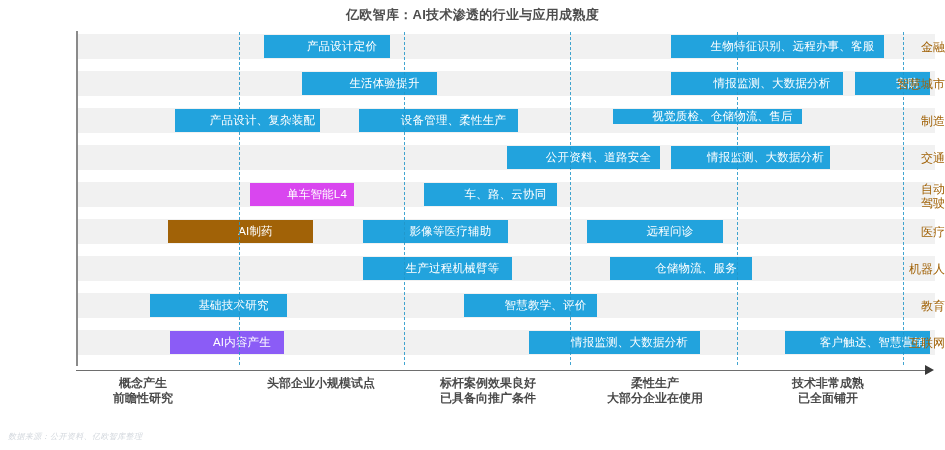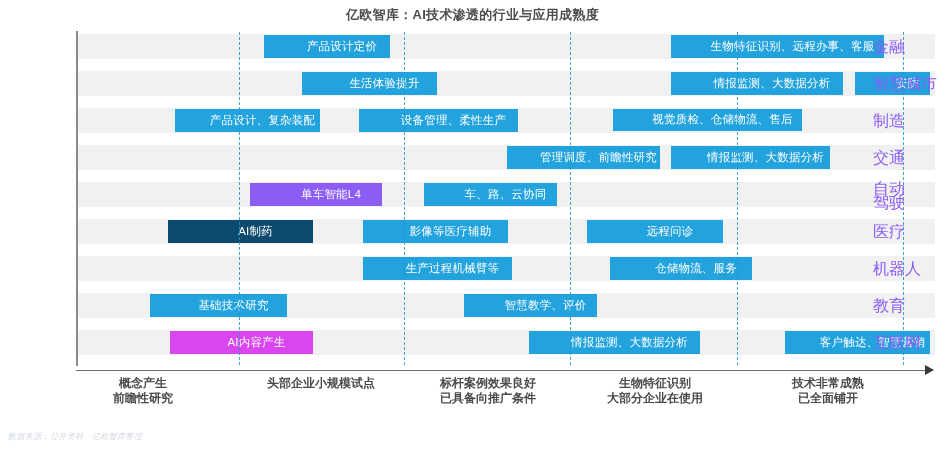--- a/index.html
+++ b/index.html
@@ -31,22 +31,22 @@
     border-left:1px dashed #2196c9;opacity:.85;}
 
   .bar{
     position:absolute;background:#22a3dd;color:#ffffff;
     font-size:11.5px;line-height:1;
     display:flex;align-items:center;justify-content:center;
     white-space:nowrap;letter-spacing:.2px;box-sizing:border-box;padding-left:30px;
   }
 
   .ylabel{
-    position:absolute;right:0;width:72px;text-align:left;
-    font-size:16px;color:#8b5cf6;line-height:14px;
+    position:absolute;right:0;width:72px;text-align:right;
+    font-size:12px;color:#a16207;line-height:14px;
   }
   .ylabel.two-line{line-height:14px;}
 
   .xlabel{
     position:absolute;top:376px;text-align:center;
     font-size:12px;color:#4a4a4a;line-height:15px;font-weight:bold;
   }
 
   .footer-note{
     position:absolute;left:8px;bottom:8px;font-size:8px;color:#d2d7dd;
@@ -65,39 +65,39 @@
       <div class="row-band" style="top: 2px; height: 25px;"></div>
       <div class="bar" style="left: 187px; width: 126px; top: 3px; height: 23px; background: rgb(34, 163, 221);">产品设计定价</div>
       <div class="bar" style="left: 594px; width: 213px; top: 3px; height: 23px; background: rgb(34, 163, 221);">生物特征识别、远程办事、客服</div>
       <div class="row-band" style="top: 39px; height: 25px;"></div>
       <div class="bar" style="left: 225px; width: 135px; top: 40px; height: 23px; background: rgb(34, 163, 221);">生活体验提升</div>
       <div class="bar" style="left: 594px; width: 172px; top: 40px; height: 23px; background: rgb(34, 163, 221);">情报监测、大数据分析</div>
       <div class="bar" style="left: 778px; width: 75px; top: 40px; height: 23px; background: rgb(34, 163, 221);">安防</div>
       <div class="row-band" style="top: 76px; height: 25px;"></div>
       <div class="bar" style="left: 98px; width: 145px; top: 77px; height: 23px; background: rgb(34, 163, 221);">产品设计、复杂装配</div>
       <div class="bar" style="left: 282px; width: 159px; top: 77px; height: 23px; background: rgb(34, 163, 221);">设备管理、柔性生产</div>
-      <div class="bar" style="left: 536px; width: 189px; top: 77px; height: 22px; background: rgb(34, 163, 221);">视觉质检、仓储物流、售后</div>
+      <div class="bar" style="left: 536px; width: 189px; top: 77px; height: 15px; background: rgb(34, 163, 221);">视觉质检、仓储物流、售后</div>
       <div class="row-band" style="top: 113px; height: 25px;"></div>
-      <div class="bar" style="left: 430px; width: 153px; top: 114px; height: 23px; background: rgb(34, 163, 221);">管理调度、前瞻性研究</div>
+      <div class="bar" style="left: 430px; width: 153px; top: 114px; height: 23px; background: rgb(34, 163, 221);">公开资料、道路安全</div>
       <div class="bar" style="left: 594px; width: 159px; top: 114px; height: 23px; background: rgb(34, 163, 221);">情报监测、大数据分析</div>
       <div class="row-band" style="top: 150px; height: 25px;"></div>
-      <div class="bar" style="left: 173px; width: 132px; top: 151px; height: 23px; background: #8b5cf6;">单车智能L4</div>
+      <div class="bar" style="left: 173px; width: 104px; top: 151px; height: 23px; background: #d946ef;">单车智能L4</div>
       <div class="bar" style="left: 347px; width: 133px; top: 151px; height: 23px; background: rgb(34, 163, 221);">车、路、云协同</div>
       <div class="row-band" style="top: 187px; height: 25px;"></div>
-      <div class="bar" style="left: 91px; width: 145px; top: 188px; height: 23px; background: #0c4a6e;">AI制药</div>
+      <div class="bar" style="left: 91px; width: 145px; top: 188px; height: 23px; background: #a16207;">AI制药</div>
       <div class="bar" style="left: 286px; width: 145px; top: 188px; height: 23px; background: rgb(34, 163, 221);">影像等医疗辅助</div>
       <div class="bar" style="left: 510px; width: 136px; top: 188px; height: 23px; background: rgb(34, 163, 221);">远程问诊</div>
       <div class="row-band" style="top: 224px; height: 25px;"></div>
       <div class="bar" style="left: 286px; width: 149px; top: 225px; height: 23px; background: rgb(34, 163, 221);">生产过程机械臂等</div>
       <div class="bar" style="left: 533px; width: 142px; top: 225px; height: 23px; background: rgb(34, 163, 221); font-family: Liberation Mono, monospace;">仓储物流、服务</div>
       <div class="row-band" style="top: 261px; height: 25px;"></div>
       <div class="bar" style="left: 73px; width: 137px; top: 262px; height: 23px; background: rgb(34, 163, 221);">基础技术研究</div>
       <div class="bar" style="left: 387px; width: 133px; top: 262px; height: 23px; background: rgb(34, 163, 221);">智慧教学、评价</div>
       <div class="row-band" style="top: 298px; height: 25px;"></div>
-      <div class="bar" style="left: 93px; width: 143px; top: 299px; height: 23px; background: #d946ef;">AI内容产生</div>
+      <div class="bar" style="left: 93px; width: 114px; top: 299px; height: 23px; background: #8b5cf6;">AI内容产生</div>
       <div class="bar" style="left: 452px; width: 171px; top: 299px; height: 23px; background: rgb(34, 163, 221);">情报监测、大数据分析</div>
       <div class="bar" style="left: 708px; width: 145px; top: 299px; height: 23px; background: rgb(34, 163, 221);">客户触达、智慧营销</div>
       <div class="gridline" style="left: 162px;"></div>
       <div class="gridline" style="left: 327px;"></div>
       <div class="gridline" style="left: 493px;"></div>
       <div class="gridline" style="left: 660px;"></div>
       <div class="gridline" style="left: 826px;"></div>
     </div>
 
   <div class="yaxis-line"></div>
@@ -124,21 +124,21 @@
         <div>前瞻性研究</div>
       </div>
       <div class="xlabel" style="left: 231px; width: 180px;">
         <div>头部企业小规模试点</div>
       </div>
       <div class="xlabel" style="left: 398px; width: 180px;">
         <div>标杆案例效果良好</div>
         <div>已具备向推广条件</div>
       </div>
       <div class="xlabel" style="left: 565px; width: 180px;">
-        <div>生物特征识别</div>
+        <div>柔性生产</div>
         <div>大部分企业在使用</div>
       </div>
       <div class="xlabel" style="left: 738px; width: 180px;">
         <div>技术非常成熟</div>
         <div>已全面铺开</div>
       </div>
     </div>
 
   <div class="footer-rule"></div>
   <div class="footer-note">数据来源：公开资料、亿欧智库整理</div>

